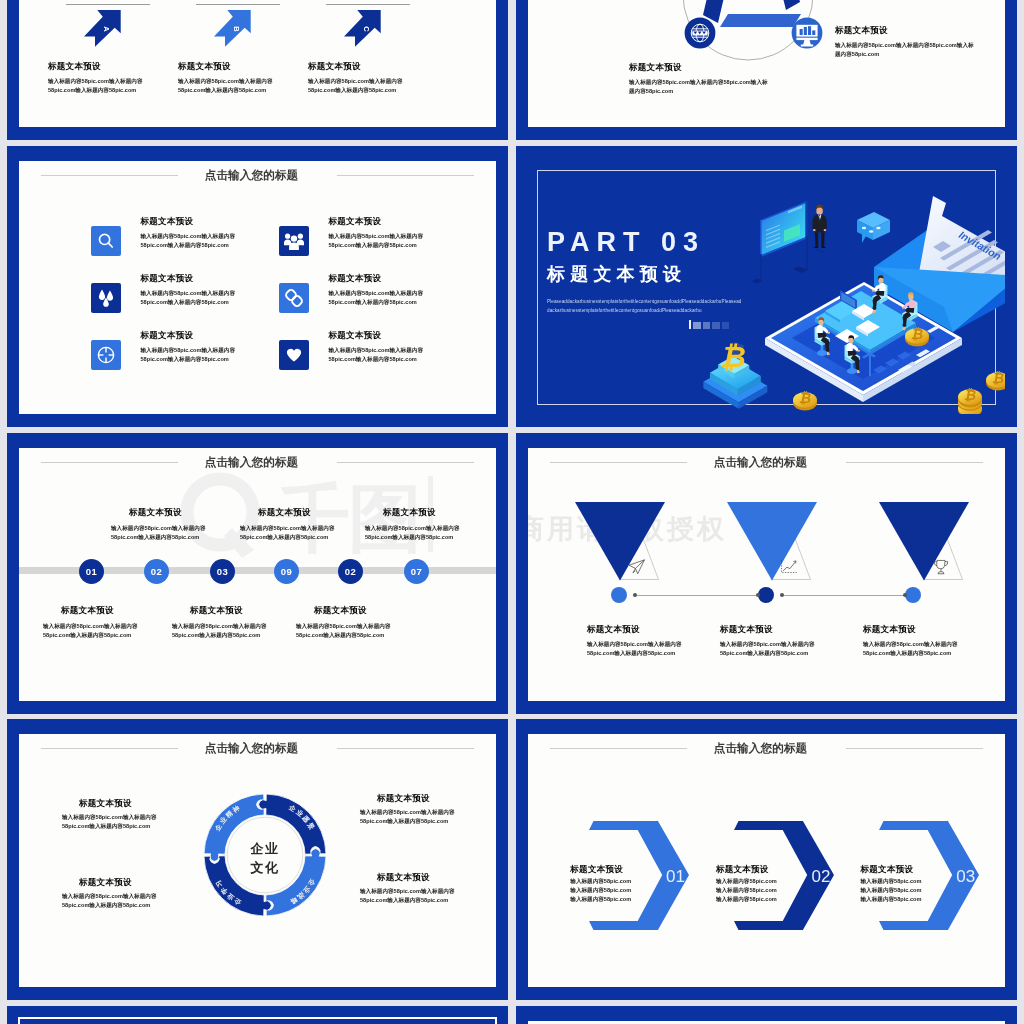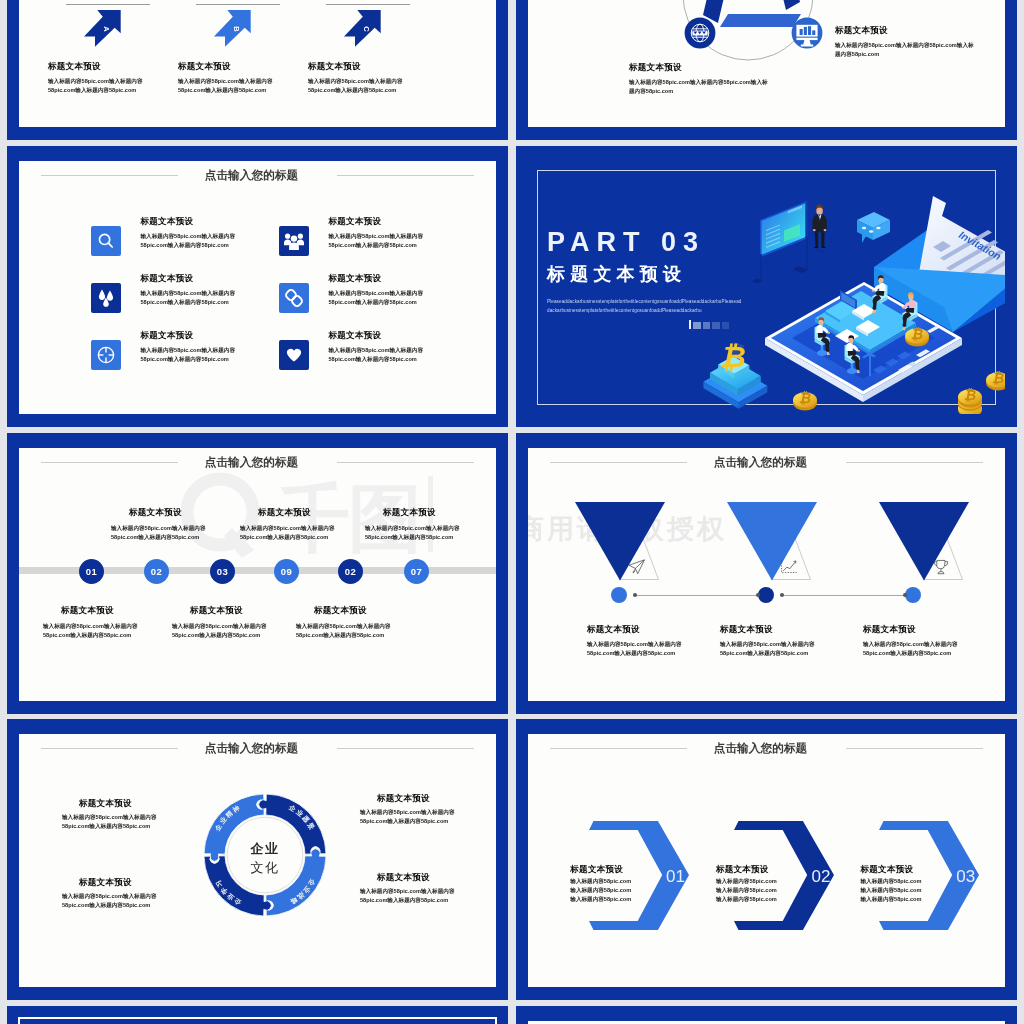--- a/index.html
+++ b/index.html
@@ -558,21 +558,21 @@
             <path id="pa1" d="M70.44 13.28 A52.0 52.0 0 0 1 116.72 59.56" fill="none"></path>
             <path id="pa2" d="M116.72 70.44 A52.0 52.0 0 0 1 70.44 116.72" fill="none"></path>
             <path id="pa3" d="M59.56 116.72 A52.0 52.0 0 0 1 13.28 70.44" fill="none"></path>
           </defs>
           <text font-size="6.6" font-weight="700" fill="#f0f0f0" font-family="Liberation Sans,sans-serif" letter-spacing="1.6"><textPath href="#pa0" startOffset="50%" text-anchor="middle">企业精神</textPath></text>
           <text font-size="6.6" font-weight="700" fill="#f0f0f0" font-family="Liberation Sans,sans-serif" letter-spacing="1.6"><textPath href="#pa1" startOffset="50%" text-anchor="middle">企业愿景</textPath></text>
           <text font-size="6.6" font-weight="700" fill="#f0f0f0" font-family="Liberation Sans,sans-serif" letter-spacing="1.6"><textPath href="#pa2" startOffset="50%" text-anchor="middle">企业战略</textPath></text>
           <text font-size="6.6" font-weight="700" fill="#f0f0f0" font-family="Liberation Sans,sans-serif" letter-spacing="1.6"><textPath href="#pa3" startOffset="50%" text-anchor="middle">企业学习</textPath></text>
         </svg>
   <div style="position:absolute;left:181px;top:106px;width:130px;text-align:center;font-size:13px;font-weight:700;color:#2b2b2b;letter-spacing:1.5px;">企业</div>
-  <div style="position:absolute;left:181px;top:125px;width:130px;text-align:center;font-size:13px;font-weight:400;color:#2b2b2b;letter-spacing:1.5px;">文化</div>
+  <div style="position:absolute;left:181px;top:125px;width:130px;text-align:center;font-size:13px;font-weight:700;color:#2b2b2b;letter-spacing:1.5px;">文化</div>
   <div class="itm-t" style="position:absolute;left:60px;top:64px;">标题文本预设</div>
   <div class="itm-b" style="position:absolute;left:43px;top:79px;width:96px;">输入标题内容58pic.com输入标题内容58pic.com输入标题内容58pic.com</div>
   <div class="itm-t" style="position:absolute;left:358px;top:59px;">标题文本预设</div>
   <div class="itm-b" style="position:absolute;left:341px;top:74px;width:96px;">输入标题内容58pic.com输入标题内容58pic.com输入标题内容58pic.com</div>
   <div class="itm-t" style="position:absolute;left:60px;top:143px;">标题文本预设</div>
   <div class="itm-b" style="position:absolute;left:43px;top:158px;width:96px;">输入标题内容58pic.com输入标题内容58pic.com输入标题内容58pic.com</div>
   <div class="itm-t" style="position:absolute;left:358px;top:138px;">标题文本预设</div>
   <div class="itm-b" style="position:absolute;left:341px;top:153px;width:96px;">输入标题内容58pic.com输入标题内容58pic.com输入标题内容58pic.com</div>
  </div>
 </div>

